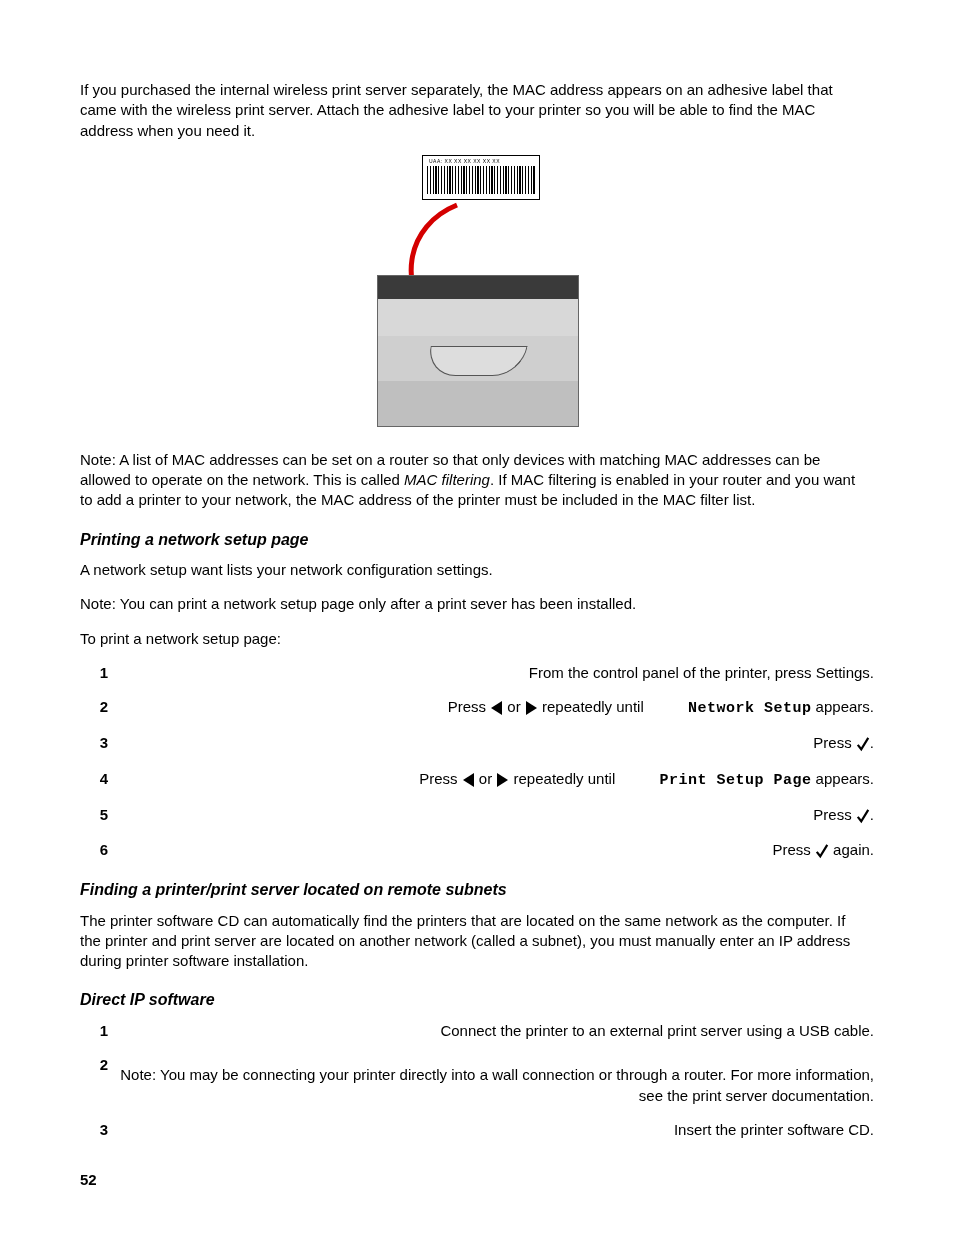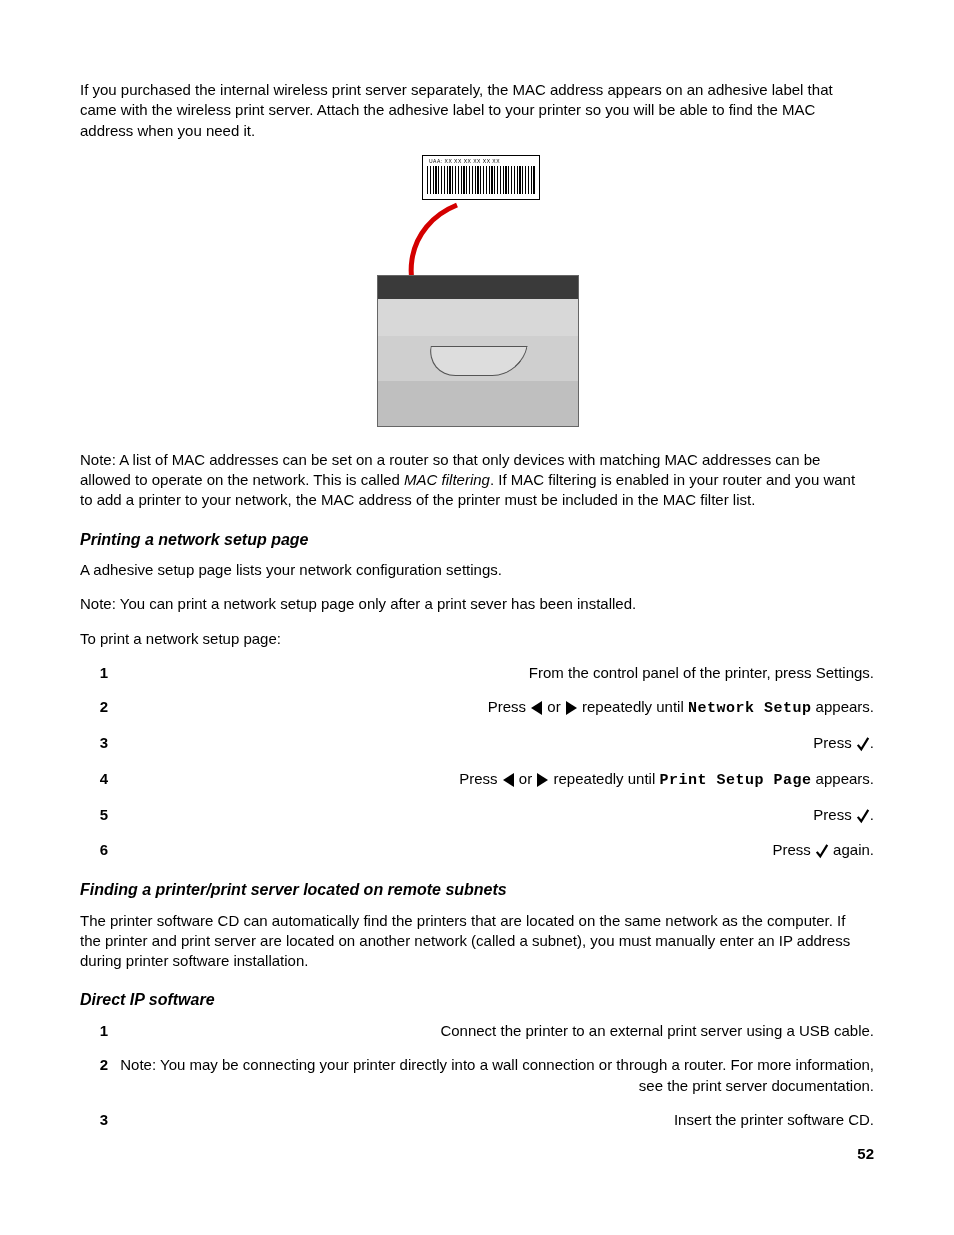--- a/index.html
+++ b/index.html
@@ -32,30 +32,31 @@
     display: flex;
     margin: 0 0 14px 0;
   }
   ol.steps > li > .num {
     font-weight: bold;
     min-width: 28px;
     text-align: right;
     padding-right: 10px;
   }
   ol.steps > li > .body { flex: 1; text-align: right; }
-  .subnote { }
+  .subnote { margin-top: 10px; }
   .mono {
     font-family: "Courier New", monospace;
     font-weight: bold;
     letter-spacing: 0.5px;
+    margin-left: 40px;
   }
   .page-num {
-    text-align: right;
-    font-weight: bold;
-    margin-top: 14px;
+    text-align: left;
+    font-weight: bold;
+    margin-top: 30px;
   }
   
   .illus-wrap {
     width: 200px;
     margin: 0 auto 20px auto;
     position: relative;
     height: 275px;
   }
   .barcode-box {
     position: absolute;
@@ -136,21 +137,21 @@
     <div class="printer-slot"></div>
   </div>
 </div>
 
 <p>
   <span class="bold">Note:</span><span> A list of MAC addresses can be set on a router so that only devices with matching MAC addresses can be allowed to operate on the network. This is called </span><span class="italic">MAC filtering</span><span>. If MAC filtering is enabled in your router and you want to add a printer to your network, the MAC address of the printer must be included in the MAC filter list.</span>
 </p>
 
 <h2 class="section">Printing a network setup page</h2>
 
-<p>A adhesive setup page lists your network configuration settings.</p>
+<p>A network setup want lists your network configuration settings.</p>
 
 <p>
   <span class="bold">Note:</span><span> You can print a network setup page only after a print sever has been installed.</span>
 </p>
 
 <p>To print a network setup page:</p>
 
 <ol class="steps">
   <li>
     <span class="num">1</span>

